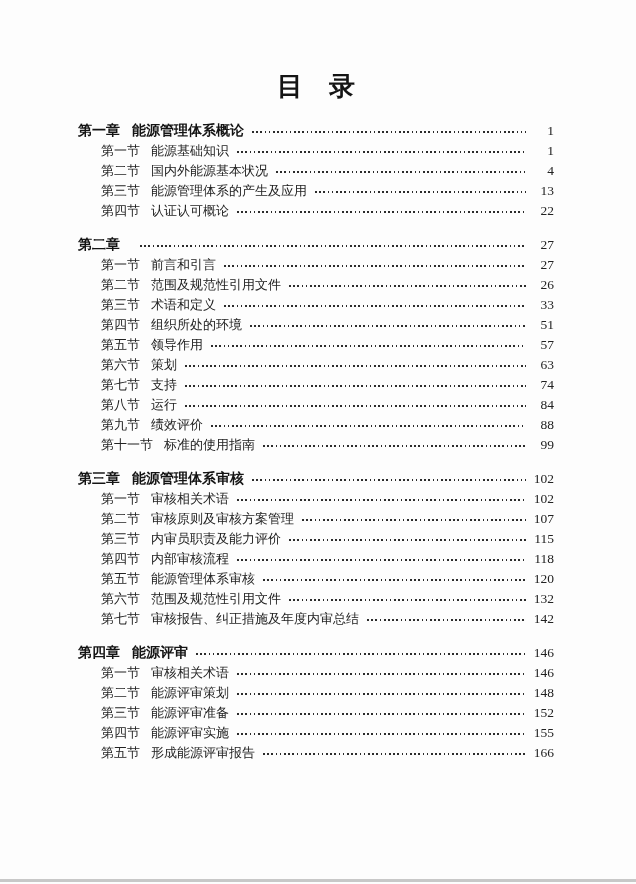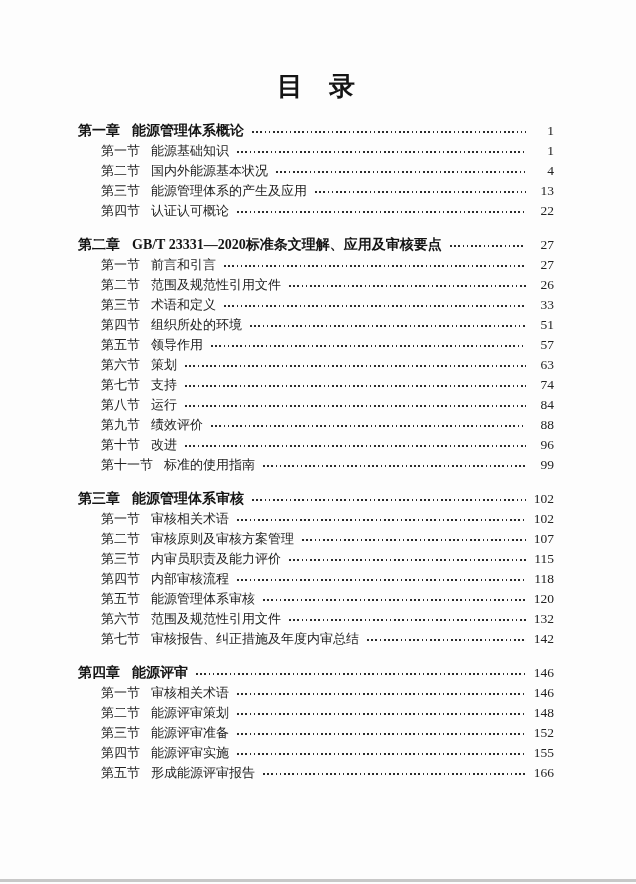--- a/index.html
+++ b/index.html
@@ -117,21 +117,20 @@
           <div class="row section-row">
             <span class="label">第四节</span>
             <span class="text">认证认可概论</span>
             <span class="leader"></span>
             <span class="pageno">22</span>
           </div>
         </div>
         <div class="chapter-block">
           <div class="row chapter-row">
             <span class="label">第二章</span>
-            <span class="text">GB/T 23331—2020标准条文理解、应用及审核要点</span>
             <span class="leader"></span>
             <span class="pageno">27</span>
           </div>
           <div class="row section-row">
             <span class="label">第一节</span>
             <span class="text">前言和引言</span>
             <span class="leader"></span>
             <span class="pageno">27</span>
           </div>
           <div class="row section-row">
@@ -174,26 +173,20 @@
             <span class="label">第八节</span>
             <span class="text">运行</span>
             <span class="leader"></span>
             <span class="pageno">84</span>
           </div>
           <div class="row section-row">
             <span class="label">第九节</span>
             <span class="text">绩效评价</span>
             <span class="leader"></span>
             <span class="pageno">88</span>
-          </div>
-          <div class="row section-row">
-            <span class="label">第十节</span>
-            <span class="text">改进</span>
-            <span class="leader"></span>
-            <span class="pageno">96</span>
           </div>
           <div class="row section-row">
             <span class="label">第十一节</span>
             <span class="text">标准的使用指南</span>
             <span class="leader"></span>
             <span class="pageno">99</span>
           </div>
         </div>
         <div class="chapter-block">
           <div class="row chapter-row">

